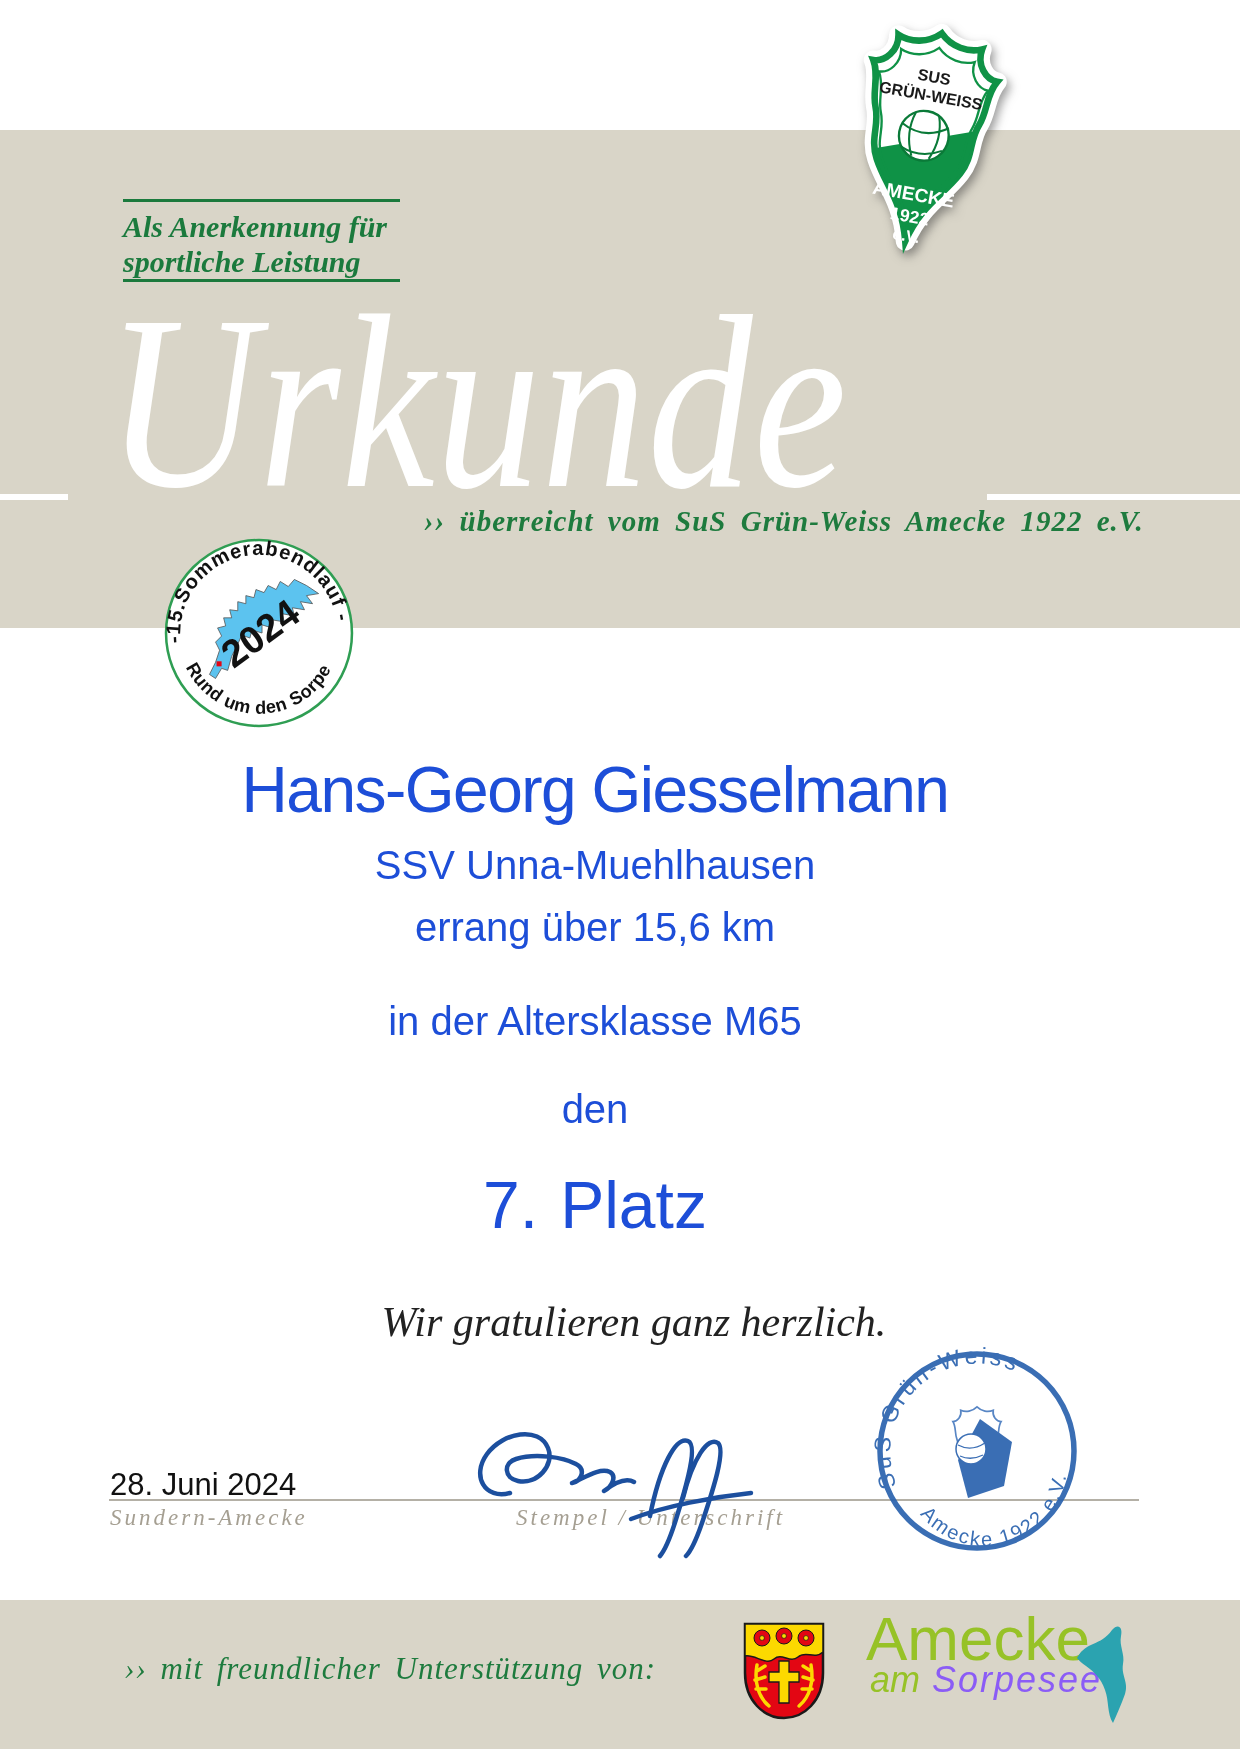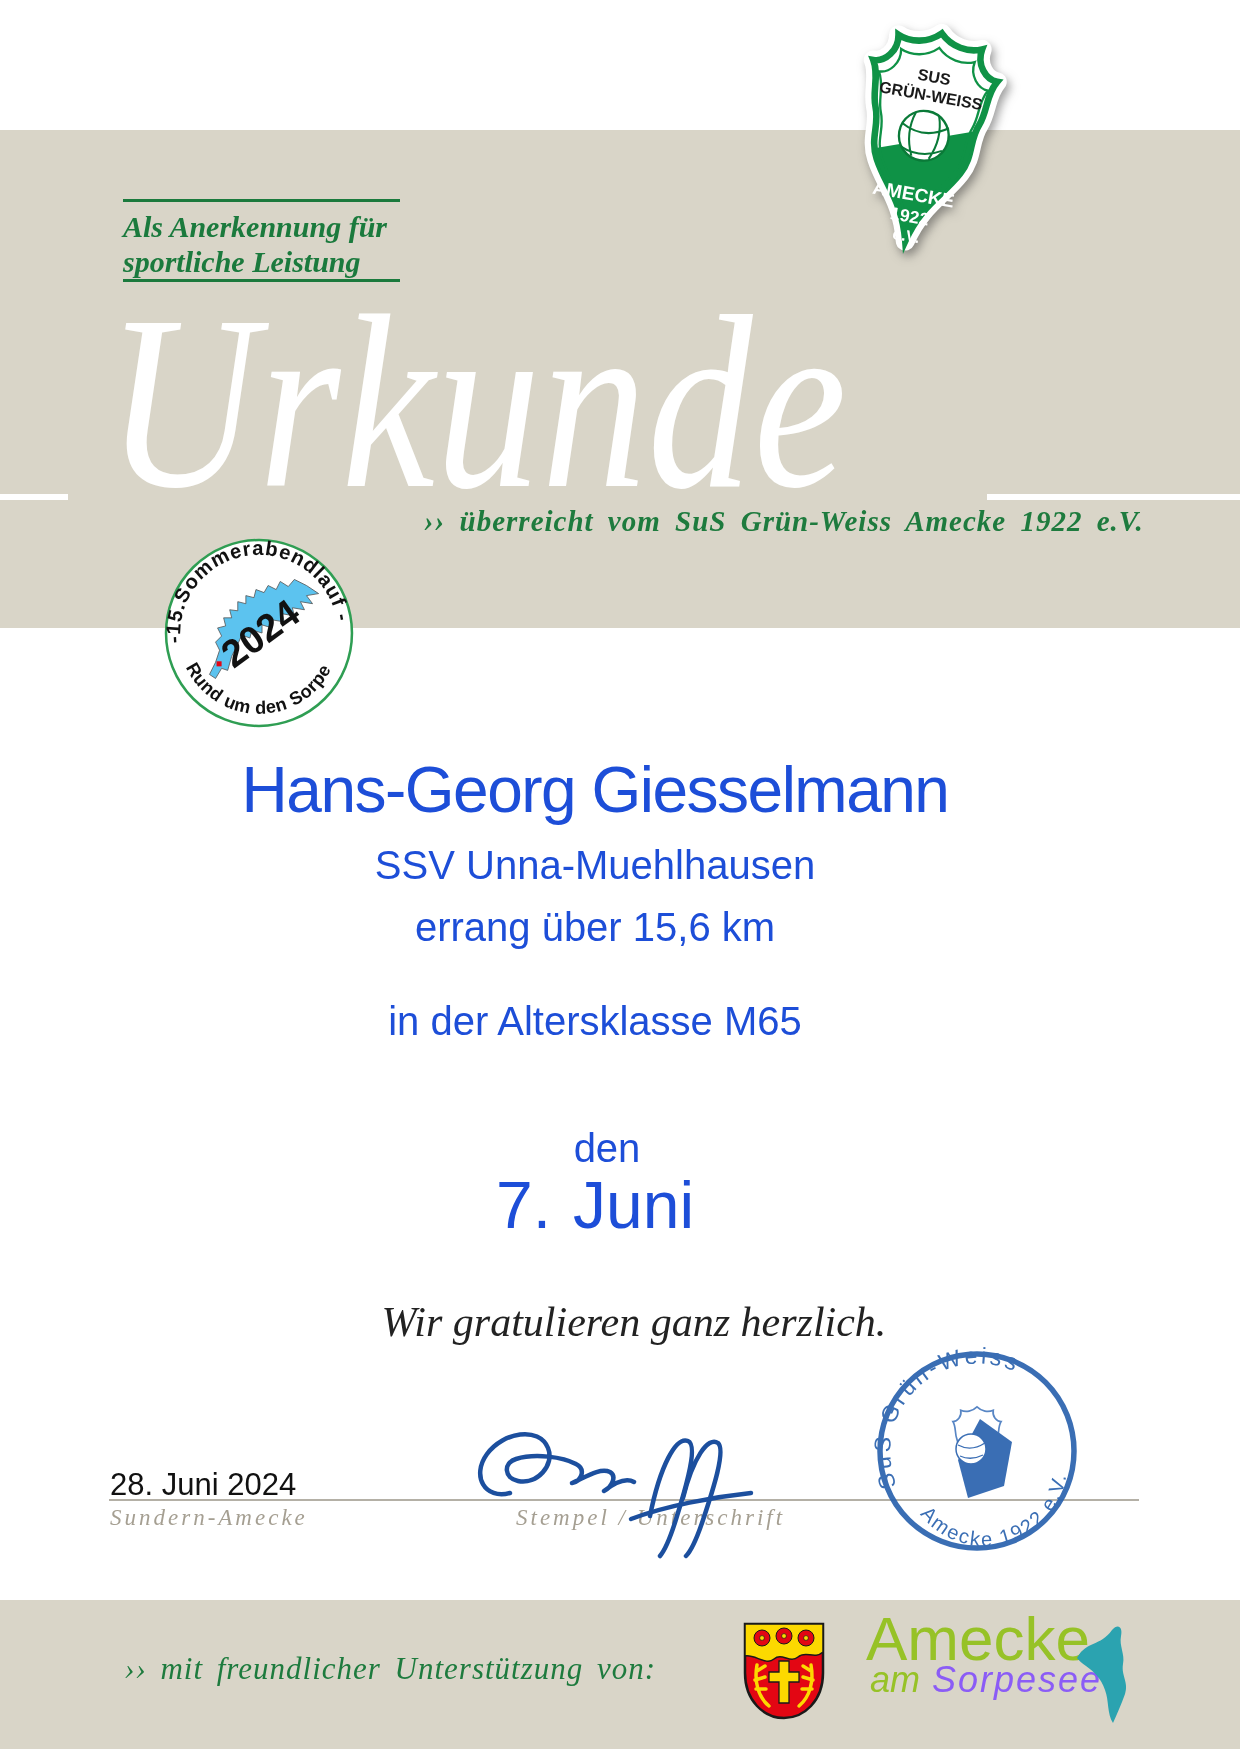--- a/index.html
+++ b/index.html
@@ -19,21 +19,21 @@
             font-style:italic;font-weight:700;font-size:29px;color:#1e7b3e;
             letter-spacing:1px;word-spacing:6px;white-space:nowrap;}
   .bodyline{position:absolute;left:0;width:1190px;text-align:center;color:#1d4ed8;
             line-height:1;white-space:nowrap;}
   #line-name{top:758px;font-size:64px;letter-spacing:-1.5px;}
   .mid{font-size:40px;}
   #line-club{top:845px;}
   #line-distance{top:907px;}
   #line-ageclass{top:989px;margin-top:12px;}
   #line-time{top:1027px;}
-  #line-den{top:1128px;padding-left:12px;}
+  #line-den{top:1089px;}
   #line-rank{top:1172px;font-size:66px;}
   #rank-number{margin-right:22px;}
   #line-congrats{top:1301px;width:1268px;font-family:"Liberation Serif",serif;
                  font-style:italic;font-size:42px;color:#222;}
   #date-text{position:absolute;left:110px;top:1467px;font-size:31px;color:#111;white-space:nowrap;}
   #baseline-rule{position:absolute;left:109px;top:1499px;width:1030px;height:2px;background:#b4b0a6;}
   .muted-label{position:absolute;top:1505px;font-family:"Liberation Serif",serif;font-style:italic;
                font-size:23px;letter-spacing:3px;color:#a59f92;white-space:nowrap;}
   #support-text{position:absolute;left:124px;top:1651px;font-family:"Liberation Serif",serif;
                 font-style:italic;font-weight:400;font-size:31px;color:#1e7b3e;
@@ -114,21 +114,21 @@
       <textPath href="#arcBot">Rund um den Sorpesee -</textPath>
     </text>
     <text transform="translate(104,106) rotate(-36)" text-anchor="middle" font-size="38" font-weight="bold" fill="#111">2024</text>
   </svg>
 
   <div id="line-name" class="bodyline">Hans-Georg Giesselmann</div>
   <div id="line-club" class="bodyline mid">SSV Unna-Muehlhausen</div>
   <div id="line-distance" class="bodyline mid">errang über 15,6 km</div>
   <div id="line-ageclass" class="bodyline mid">in der Altersklasse M65</div>
   <div id="line-den" class="bodyline mid">den</div>
-  <div id="line-rank" class="bodyline"><span id="rank-number">7.</span><span>Juni</span></div>
+  <div id="line-rank" class="bodyline"><span id="rank-number">7.</span><span>Platz</span></div>
   <div id="line-congrats" class="bodyline">Wir gratulieren ganz herzlich.</div>
 
   <div id="date-text">28. Juni 2024</div>
   <div id="baseline-rule"></div>
   <div class="muted-label" style="left:110px;text-align:right;">Sundern-Amecke</div>
   <div class="muted-label" style="left:516px;">Stempel / Unterschrift</div>
 
   <svg id="signature" width="330" height="170" viewBox="0 0 330 170">
     <g fill="none" stroke="#1c4f9e" stroke-width="4.5" stroke-linecap="round" stroke-linejoin="round">
       <path d="M65 95 C40 102 26 78 42 56 C58 34 94 28 103 50 C110 67 92 87 73 83 C59 80 58 65 71 61 C90 55 118 59 131 66 C141 71 137 83 127 85 C139 80 155 69 165 74 C172 78 167 89 159 93 C168 86 180 79 189 84"></path>

